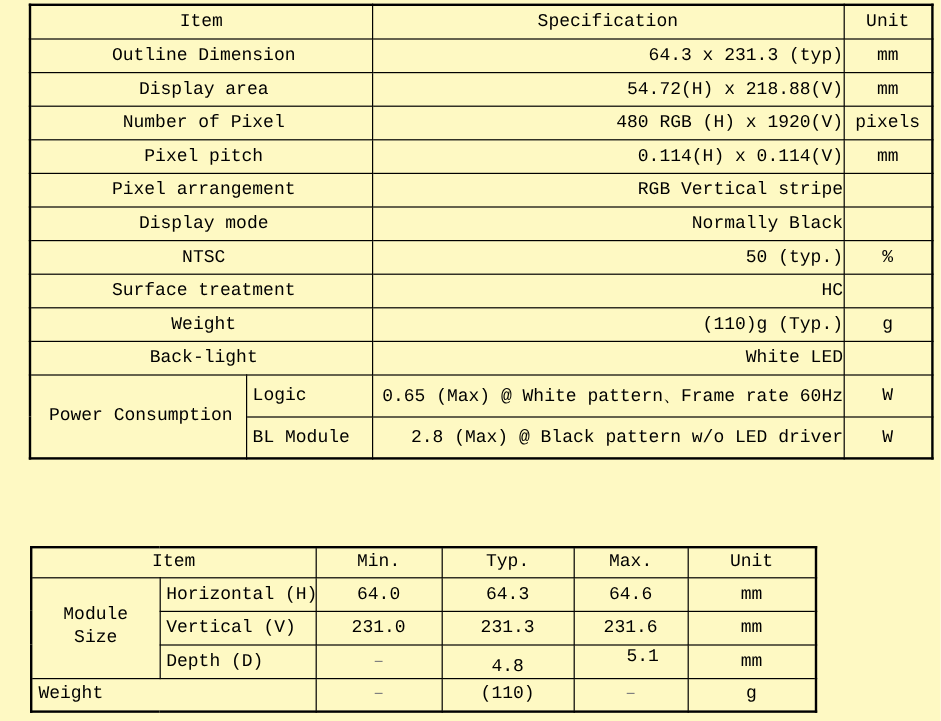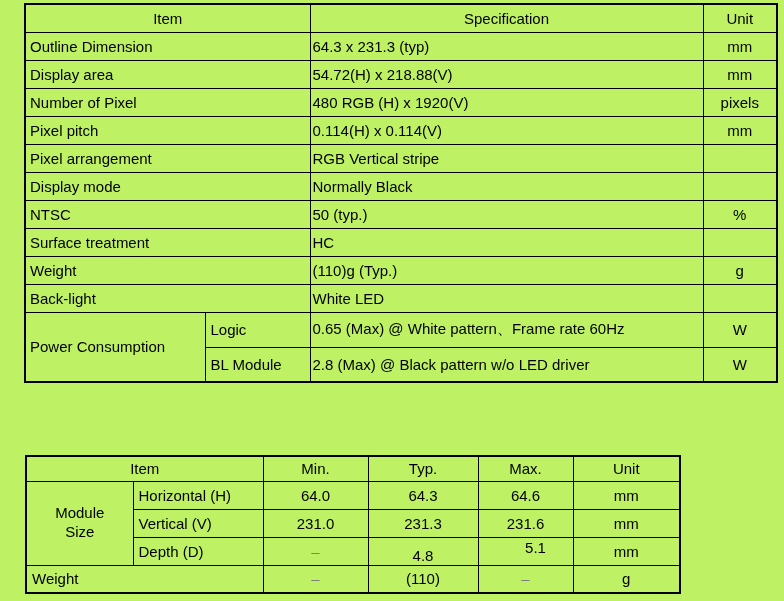--- a/index.html
+++ b/index.html
@@ -10,21 +10,22 @@
     background: #ffffff;
     font-family: "Liberation Sans", sans-serif;
     font-size: 15px;
     color: #000000;
     overflow: hidden;
   }
   .page {
     position: relative;
     width: 784px;
     height: 601px;
-    background: #bef264;
+    background: #fef9c3;
+    font-family: Liberation Mono, monospace;
   }
   table {
     position: absolute;
     border-collapse: collapse;
     table-layout: fixed;
     border: 2px solid #000;
   }
   td, th {
     border: 1.5px solid #000;
     font-weight: normal;
@@ -33,23 +34,23 @@
     overflow: hidden;
     white-space: nowrap;
     vertical-align: middle;
   }
   .t1 { left: 24px; top: 3px;  width: 752px; }
   .t2 { left: 25px; top: 455px; width: 654px; }
   tr.h28 { height: 28px; }
   tr.h35 { height: 35px; }
   tr.h25 { height: 25px; }
   th { text-align: center; }
-  .item { text-align: left; padding-left: 4px; }
+  .item { text-align: center; padding-left: 4px; }
   .sub  { text-align: left; padding-left: 5px; margin-top: 24px; }
-  .spec { text-align: left; padding-left: 2px; }
+  .spec { text-align: right; padding-left: 2px; }
   .ctr  { text-align: center; }
   .gray { color: #808080; }
   .wrapcell { white-space: normal; text-align: center; line-height: 1.25; }
   .wrapcell span { display: inline-block; width: 62px; }
   .shift-dn { position: relative; top: 4px; }
   .shift-up { position: relative; top: -4px; margin-left: 20px; }
 </style>
 </head>
 <body>
 

